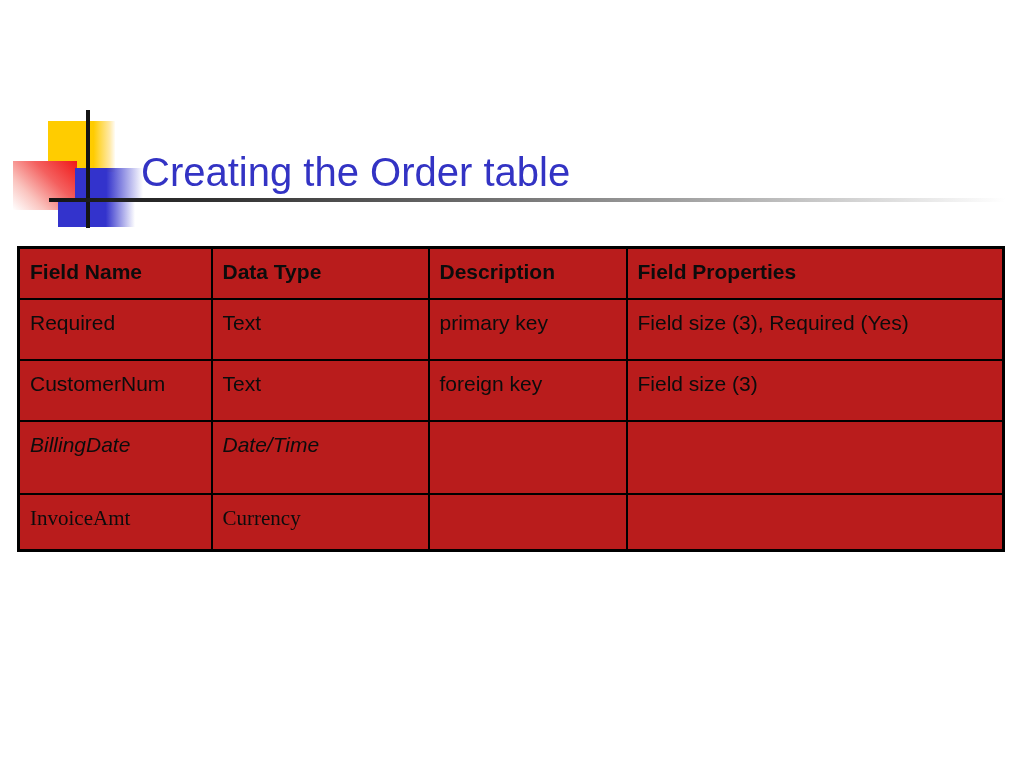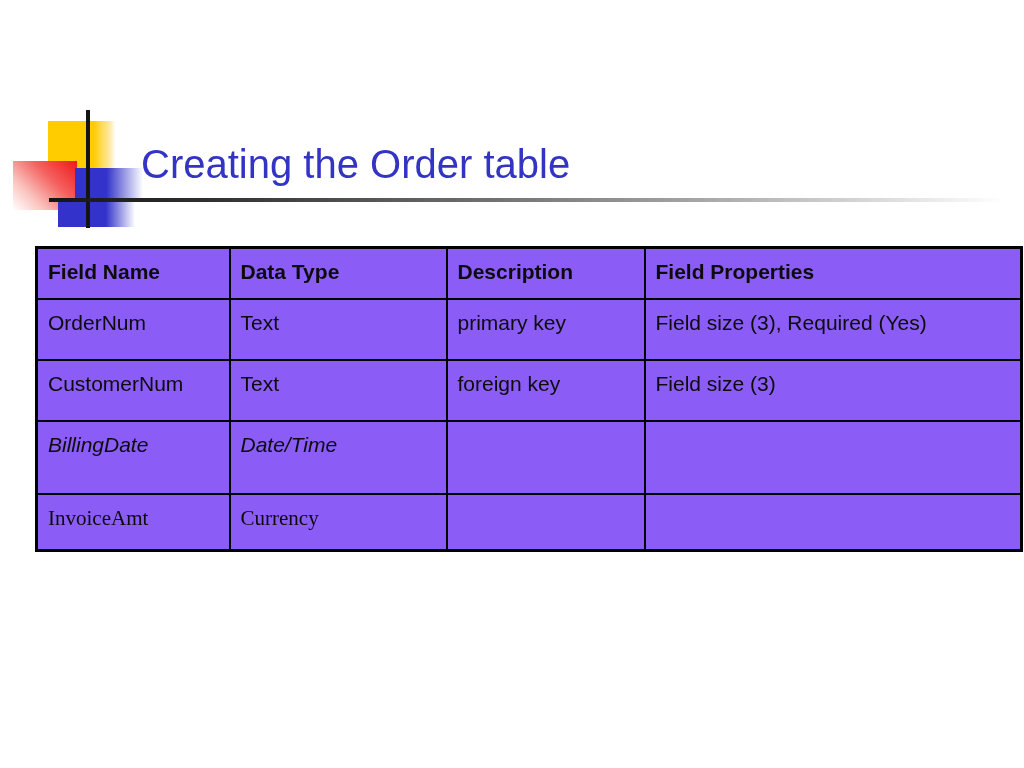--- a/index.html
+++ b/index.html
@@ -38,37 +38,37 @@
     position: absolute; left: 86px; top: 110px; width: 4px; height: 118px;
     background: #141414;
   }
   .h-rule {
     position: absolute; left: 49px; top: 198px; width: 956px; height: 4px;
     background: linear-gradient(to right, #141414 0%, #333333 18%, #6E6E6E 45%, #9E9E9E 65%, #CDCDCD 82%, #FFFFFF 100%);
   }
 
   
   .page-title {
-    position: absolute; left: 141px; top: 142px;
+    position: absolute; left: 141px; top: 150px;
     margin: 0;
     font-size: 40px;
     font-weight: 400;
     letter-spacing: 0px;
     color: #3333C4;
     white-space: nowrap;
   }
 
   
   .fields-table {
-    position: absolute; left: 35px; top: 246px;
+    position: absolute; left: 17px; top: 246px;
     width: 985px;
     border-collapse: collapse;
     table-layout: fixed;
     border: 3px solid #000000;
-    background: #8b5cf6;
+    background: #b91c1c;
   }
   .fields-table th, .fields-table td {
     border: 2px solid #000000;
     vertical-align: top;
     text-align: left;
     padding: 8px 10px 4px 10px;
     font-size: 21px;
     line-height: 1.45;
     color: #0c0c0c;
     overflow: hidden;
@@ -108,21 +108,21 @@
     <thead>
       <tr class="r-header">
         <th>Field Name</th>
         <th>Data Type</th>
         <th>Description</th>
         <th>Field Properties</th>
       </tr>
     </thead>
     <tbody>
       <tr class="r-1">
-        <td>OrderNum</td>
+        <td>Required</td>
         <td>Text</td>
         <td class="col-desc">primary key</td>
         <td>Field size (3), Required (Yes)</td>
       </tr>
       <tr class="r-2">
         <td>CustomerNum</td>
         <td>Text</td>
         <td class="col-desc">foreign key</td>
         <td>Field size (3)</td>
       </tr>

